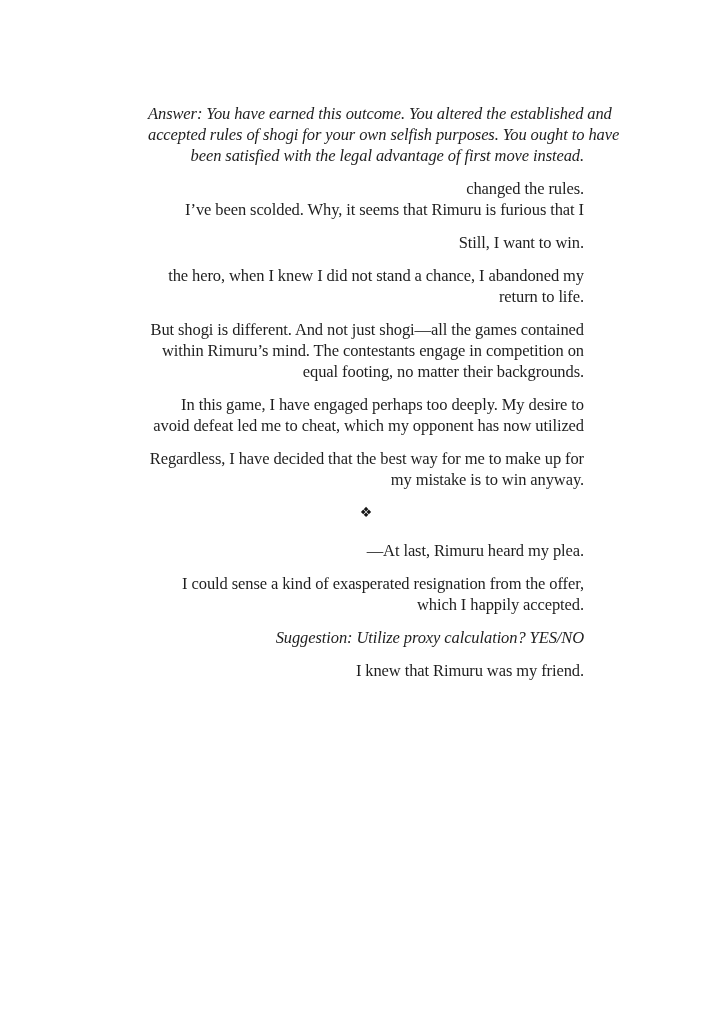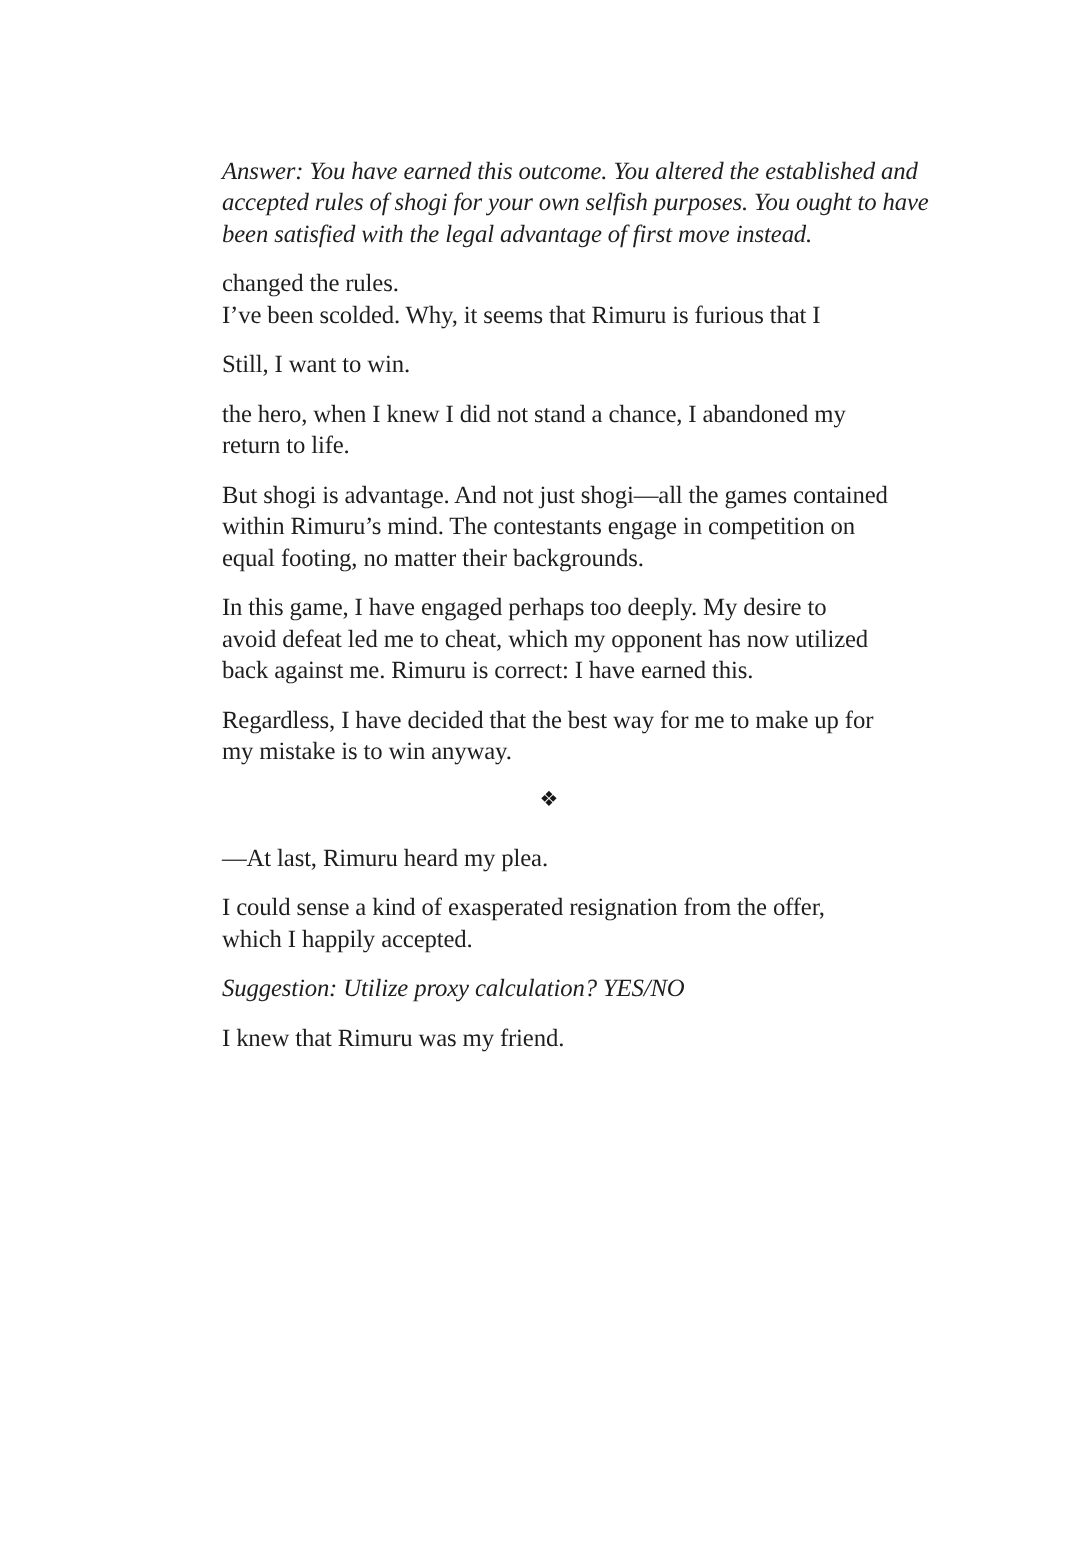--- a/index.html
+++ b/index.html
@@ -24,20 +24,21 @@
     position: absolute;
     left: 148px;
     top: 103px;
     width: 436px;
   }
   .para {
     margin: 0 0 12px 0;
     font-size: 16.5px;
     line-height: 21px;
     letter-spacing: -0.1px;
+    text-align: right;
   }
   .para.italic {
     font-style: italic;
   }
   .ln {
     display: block;
     white-space: nowrap;
   }
   .divider {
     width: 436px;
@@ -70,29 +71,28 @@
       <span class="ln">Still, I want to win.</span>
     </p>
 
 
     <p class="para">
       <span class="ln">the hero, when I knew I did not stand a chance, I abandoned my</span>
       <span class="ln">return to life.</span>
     </p>
 
     <p class="para">
-      <span class="ln">But shogi is advantage. And not just shogi—all the games contained</span>
+      <span class="ln">But shogi is different. And not just shogi—all the games contained</span>
       <span class="ln">within Rimuru’s mind. The contestants engage in competition on</span>
       <span class="ln">equal footing, no matter their backgrounds.</span>
     </p>
 
     <p class="para">
       <span class="ln">In this game, I have engaged perhaps too deeply. My desire to</span>
       <span class="ln">avoid defeat led me to cheat, which my opponent has now utilized</span>
-      <span class="ln">back against me. Rimuru is correct: I have earned this.</span>
     </p>
 
     <p class="para">
       <span class="ln">Regardless, I have decided that the best way for me to make up for</span>
       <span class="ln">my mistake is to win anyway.</span>
     </p>
 
     <div class="divider">
       <span>❖</span>
     </div>

